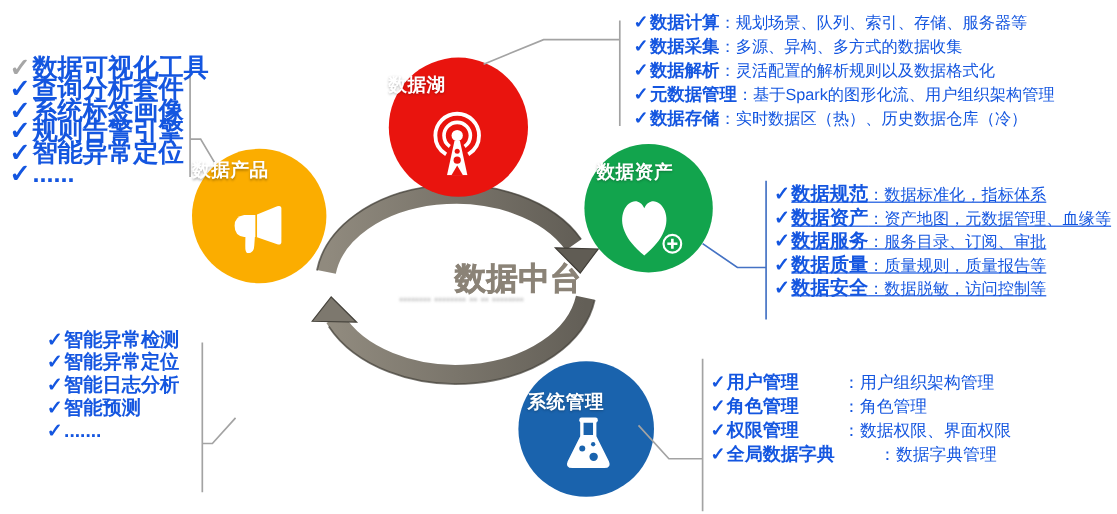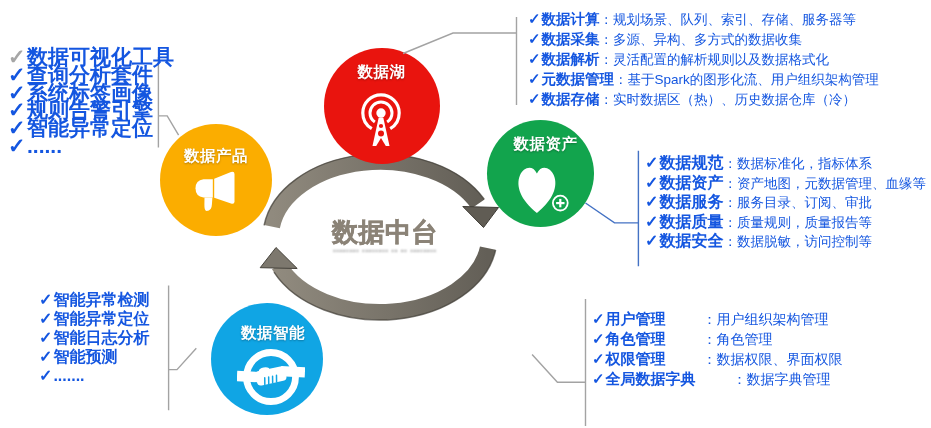--- a/index.html
+++ b/index.html
@@ -1,69 +1,69 @@
 <!DOCTYPE html>
 <html><head>
 <meta charset="utf-8">
 <title>数据中台</title>
 <style>
   html,body{margin:0;padding:0;background:#fff;}
   .stage{position:relative;width:931px;height:428px;background:#ffffff;overflow:hidden;
          font-family:"Liberation Sans",sans-serif;}
   svg.layer{position:absolute;left:0;top:0;}
   #backdrop{z-index:1;}
-  .node{position:absolute;border-radius:50%;z-index:2;color:#fff;text-align:center;}
+  .node{position:absolute;border-radius:50%;z-index:2;color:#fff;text-align:left;}
   .node-label{font-weight:bold;font-size:15.5px;letter-spacing:0.5px;white-space:nowrap;
               text-shadow:0 1px 2px rgba(0,0,0,.28);line-height:17px;}
   .node .icon{position:absolute;}
   #node-lake{left:323.5px;top:47.5px;width:116px;height:116px;background:#e9140e;}
   #node-lake .node-label{margin-top:15.5px;}
   #node-lake .icon{left:35px;top:42.5px;width:44px;height:56px;}
   #node-product{left:160px;top:123.5px;width:112px;height:112px;background:#fbad00;}
-  #node-product .node-label{margin-top:23px;}
+  #node-product .node-label{margin-top:10px;}
   #node-product .icon{left:35px;top:47px;width:40px;height:40px;}
   #node-asset{left:487px;top:120px;width:107px;height:107px;background:#12a44d;}
   #node-asset .node-label{margin-top:15px;padding-left:10px;}
   #node-asset .icon{left:24px;top:39px;width:58px;height:58px;}
   #node-intelligence{left:211px;top:302.7px;width:112px;height:112px;background:#10a5e4;}
   #node-intelligence .node-label{margin-top:21px;padding-left:12px;}
   #node-intelligence .icon{left:26px;top:46px;width:68px;height:56px;}
   #node-system{left:431.5px;top:301.2px;width:113px;height:113px;background:#1a63ad;}
   #node-system .node-label{margin-top:25.5px;padding-left:8px;}
   #node-system .icon{left:36.5px;top:44.8px;width:44px;height:46px;}
 
   #connectors{z-index:3;pointer-events:none;}
 
-  .center-title{position:absolute;left:285px;top:219px;width:200px;text-align:center;z-index:4;
+  .center-title{position:absolute;left:285px;top:219px;width:200px;text-align:right;z-index:4;
     font-size:26px;font-weight:bold;color:#8b8377;letter-spacing:0.5px;line-height:26px;-webkit-text-stroke:0.5px #8b8377;}
   .center-sub{position:absolute;left:285px;top:247px;width:200px;text-align:center;z-index:4;
     font-size:6.5px;color:#7f7f7f;filter:blur(1.3px);letter-spacing:1px;white-space:nowrap;}
 
   .blist{position:absolute;z-index:5;color:#1456e0;}
   .blist .row{white-space:nowrap;}
   .check{font-weight:bold;display:inline-block;}
   .gray-check{color:#a6a6a6;}
 
   #list-product{left:8px;top:48px;font-size:21px;font-weight:bold;}
   #list-product .row{height:17.8px;line-height:17.8px;}
   #list-product .check{width:19px;}
 
   #list-lake{left:528px;top:9px;}
   #list-lake .row{height:20px;line-height:20px;}
   #list-lake .check{font-size:15px;margin-right:1px;}
   #list-lake .lbl{font-weight:bold;font-size:14.5px;}
   #list-lake .dsc{font-size:13.5px;}
 
   #list-asset{left:645px;top:153px;}
-  #list-asset .row{height:19.6px;line-height:19.6px;}
+  #list-asset .row{height:19.6px;line-height:19.6px;text-decoration:underline;}
   #list-asset .check{font-size:16px;margin-right:1px;}
   #list-asset .lbl{font-weight:bold;font-size:16px;}
   #list-asset .dsc{font-size:13.5px;}
 
-  #list-intelligence{left:39px;top:290px;font-size:16px;font-weight:bold;}
+  #list-intelligence{left:39px;top:274px;font-size:16px;font-weight:bold;}
   #list-intelligence .row{height:19.1px;line-height:19.1px;}
   #list-intelligence .check{margin-right:1px;}
 
   #list-system{left:592px;top:309px;}
   #list-system .row{height:19.9px;line-height:19.9px;}
   #list-system .check{font-size:15px;margin-right:1px;}
   #list-system .lbl{font-weight:bold;font-size:15px;text-align:right;}
   #list-system .dsc{font-size:14px;padding-left:37px;}
 </style>
 </head>
@@ -115,39 +115,31 @@
   <div class="node" id="node-asset">
     <div class="node-label">数据资产</div>
     <svg class="icon" viewBox="0 0 58 58">
       <path d="M25.9,53.9 C9.5,41 4.6,27 8.9,16.5 C12.4,8.2 21.5,5.2 25.9,14.5 C30.3,5.2 39.4,8.2 42.9,16.5 C47.2,27 42.3,41 25.9,53.9 Z" fill="#fff"></path>
       <circle cx="49.3" cy="44.1" r="7.4" fill="#12a44d" stroke="#fff" stroke-width="1.8"></circle>
       <line x1="45.1" y1="44.1" x2="53.5" y2="44.1" stroke="#fff" stroke-width="2.2"></line>
       <line x1="49.3" y1="39.9" x2="49.3" y2="48.3" stroke="#fff" stroke-width="2.2"></line>
     </svg>
   </div>
 
-  <div class="node" id="node-intelligence">
-    <div class="node-label">数据智能</div>
-    <svg class="icon" viewBox="0 0 68 56">
-      <circle cx="34" cy="28" r="24.5" fill="none" stroke="#fff" stroke-width="6.8"></circle>
-      <rect x="0" y="22.2" width="24" height="10.4" fill="#fff" transform="rotate(3 8 27)"></rect>
-      <rect x="44" y="17.8" width="24" height="10.4" fill="#fff" transform="rotate(3 60 22)"></rect>
-      <g transform="rotate(-12 34 27)">
-        <rect x="19" y="19.5" width="30" height="14.8" rx="4" fill="#fff"></rect>
-        <ellipse cx="28.5" cy="19.8" rx="5.4" ry="2.7" fill="#fff"></ellipse>
-        <g stroke="#10a5e4" stroke-width="1.5" stroke-linecap="round" fill="none">
-          <line x1="27.5" y1="27.5" x2="26.2" y2="34"></line>
-          <line x1="31.5" y1="27.5" x2="30.2" y2="34"></line>
-          <line x1="35.5" y1="27.5" x2="34.2" y2="34"></line>
-          <line x1="39.5" y1="27.5" x2="38.2" y2="34"></line>
-        </g>
-      </g>
+
+  <div class="node" id="node-system">
+    <div class="node-label">系统管理</div>
+    <svg class="icon" viewBox="0 0 44 46">
+      <rect x="14.7" y="2" width="15.5" height="4.2" rx="2" fill="#fff"></rect>
+      <path d="M15.5,5 L18.3,5 L18.3,16.5 L26.2,16.5 L26.2,5 L29,5 L29,17.5 L39.5,38.5 Q41.8,44 35.5,44 L9,44 Q2.7,44 5,38.5 L15.5,17.5 Z" fill="#fff"></path>
+      <circle cx="17.2" cy="27.7" r="2.5" fill="#1a63ad"></circle>
+      <circle cx="26.3" cy="24.2" r="1.8" fill="#1a63ad"></circle>
+      <circle cx="26.7" cy="34.7" r="3.5" fill="#1a63ad"></circle>
     </svg>
   </div>
-
 
   <svg id="connectors" class="layer" width="931" height="428" viewBox="0 0 931 428">
     <g fill="none" stroke="#a3a3a3" stroke-width="1.4">
       <path d="M158.4,57 V147.4 M158.4,115.9 H167.2 L178.6,135.1"></path>
       <path d="M516.5,17 V105 M516.5,33 H453 L403,53.5"></path>
       <path d="M168.6,285.5 V410.2 M168.6,369.6 H177 L196.3,348.2"></path>
       <path d="M585.5,299 V426 M585.5,382.3 H557.4 L532.1,354.5"></path>
     </g>
     <path fill="none" stroke="#4472c4" stroke-width="1.4" d="M638.4,150.7 V266.3 M638.4,222.9 H614.5 L585.5,203"></path>
   </svg>

